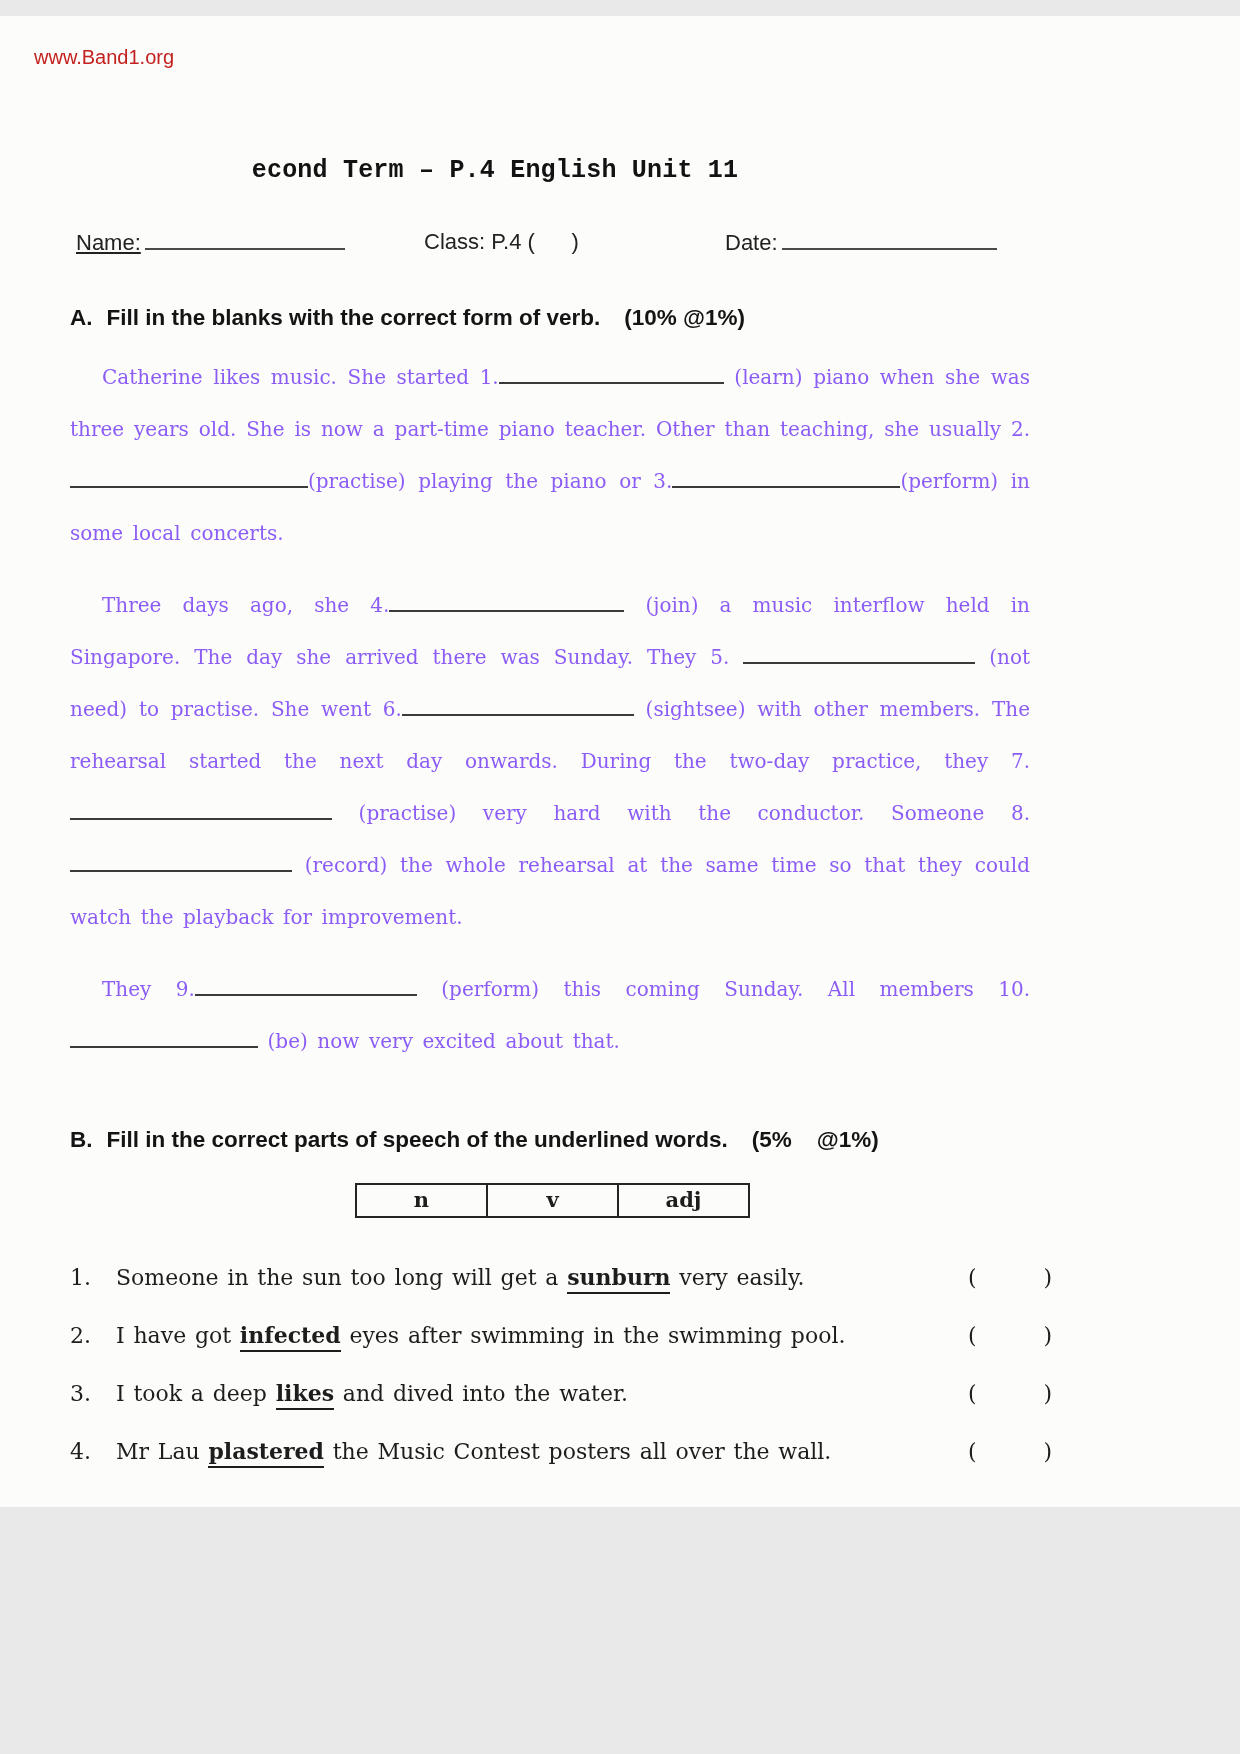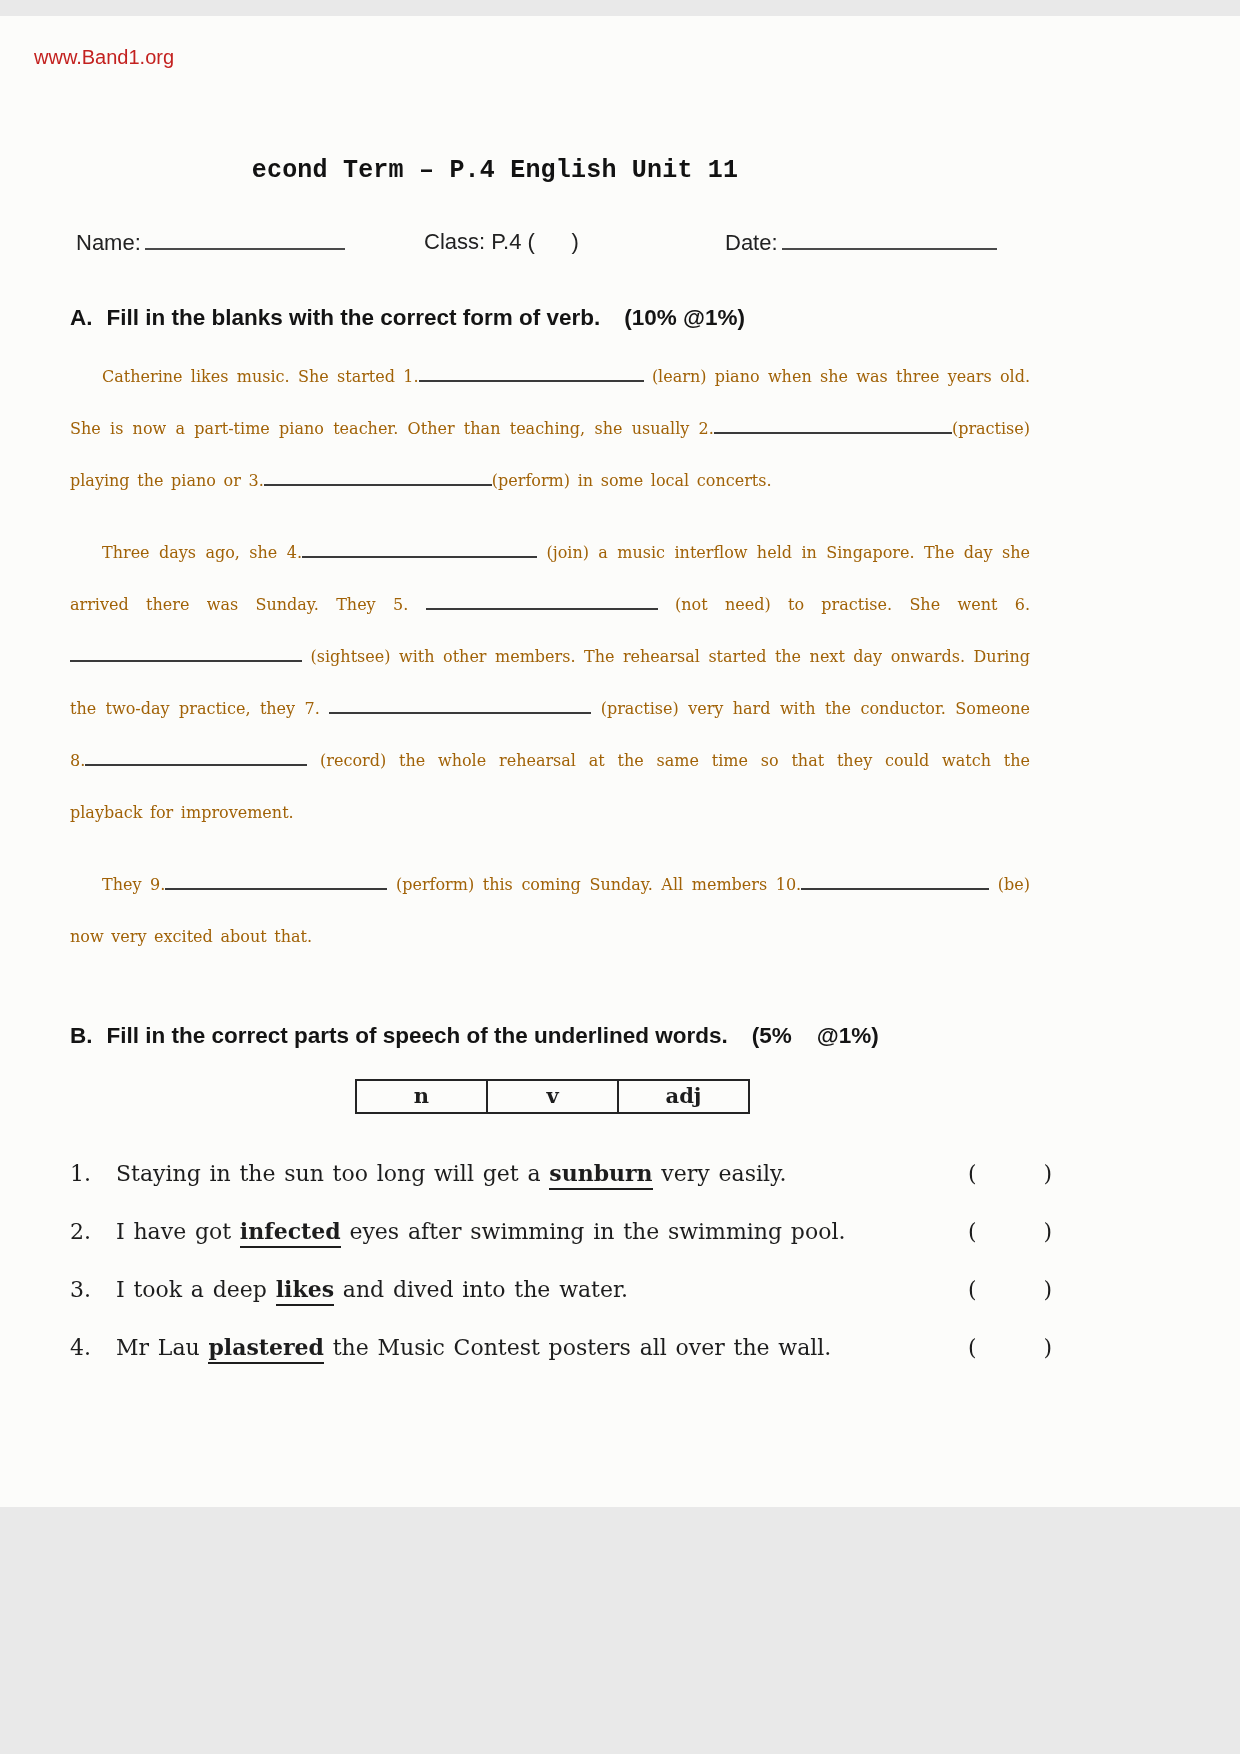--- a/index.html
+++ b/index.html
@@ -15,36 +15,36 @@
   }
   .content { padding:140px 70px 0 70px; }
   .title {
     font-family:Liberation Mono, monospace; font-weight:700; font-size:25px;
     color:#121212; text-align:center; margin-right:250px; letter-spacing:.2px;
   }
   .info-row {
     position:relative; height:44px; margin-top:40px;
     font-family:"Liberation Sans", sans-serif; font-size:22px; color:#222;
   }
-  .info-name  { position:absolute; left:6px;   top:4px; }
+  .info-name  { position:absolute; left:6px;   top:4px;text-decoration:underline; }
   .info-class { position:absolute; left:354px; top:4px; white-space:pre; }
   .info-date  { position:absolute; left:655px; top:4px; }
   .uline {
     display:inline-block; border-bottom:2px solid #4a4a4a; height:.95em;
     vertical-align:baseline; margin-left:4px;
   }
   .sec-heading {
     font-family:"Liberation Sans", sans-serif; font-weight:700; font-size:22.5px;
     color:#141414; margin-top:36px;
   }
   .sec-heading .sec-label { margin-right:14px; }
   .sec-heading .score { margin-left:24px; white-space:pre; }
   .para {
-    width:960px; font-size:16px; line-height:52px; text-align:justify;
-    word-spacing:.16em; margin-top:14px; color:#a16207;
+    width:960px; font-size:20px; line-height:52px; text-align:justify;
+    word-spacing:.16em; margin-top:14px; color:#8b5cf6;
   }
   .para.indent { text-indent:32px; }
   .blank {
     display:inline-block; border-bottom:2px solid #3a3a3a; height:.85em;
     vertical-align:baseline;
   }
   .gap-b { margin-top:20px; }
   .pos-table {
     border-collapse:collapse; margin:30px 0 0 285px;
     font-family:"DejaVu Serif", serif;
@@ -99,21 +99,21 @@
         <td>v</td>
         <td>adj</td>
       </tr>
     </tbody>
       </table>
 
     <div class="items">
 
       <div class="item">
         <span>1.</span>
-        <span><span>Staying in the sun too long will get a </span><span class="uword">sunburn</span><span> very easily.</span></span>
+        <span><span>Someone in the sun too long will get a </span><span class="uword">sunburn</span><span> very easily.</span></span>
         <span class="parens">
             <span>(</span>
             <span>)</span>
           </span>
       </div>
 
       <div class="item">
         <span>2.</span>
         <span><span>I have got </span><span class="uword">infected</span><span> eyes after swimming in the swimming pool.</span></span>
         <span class="parens">

